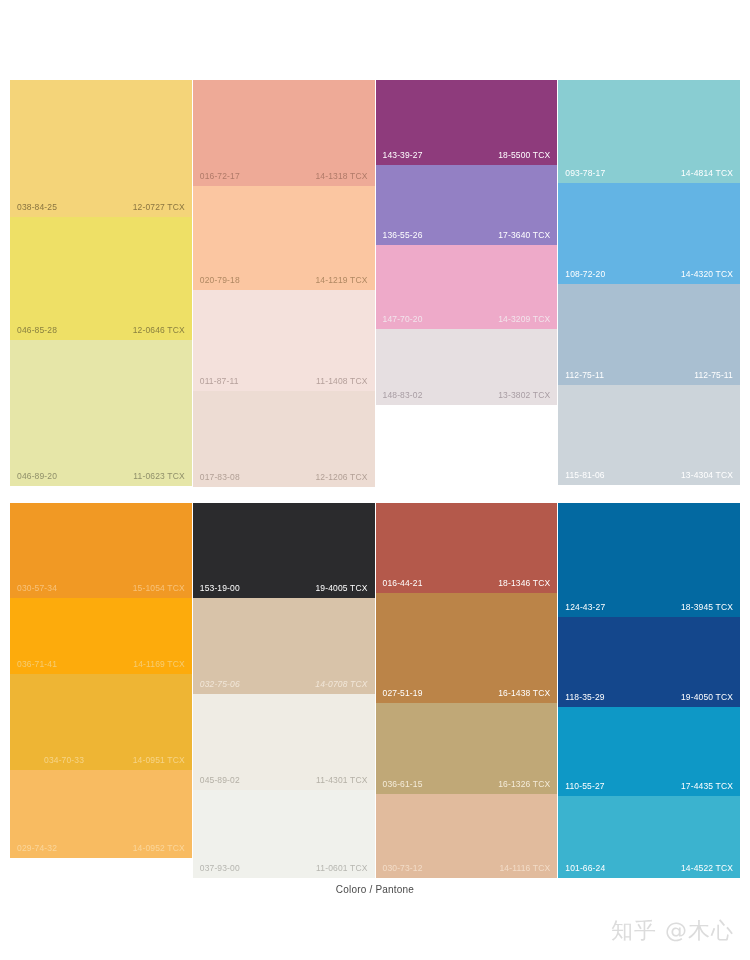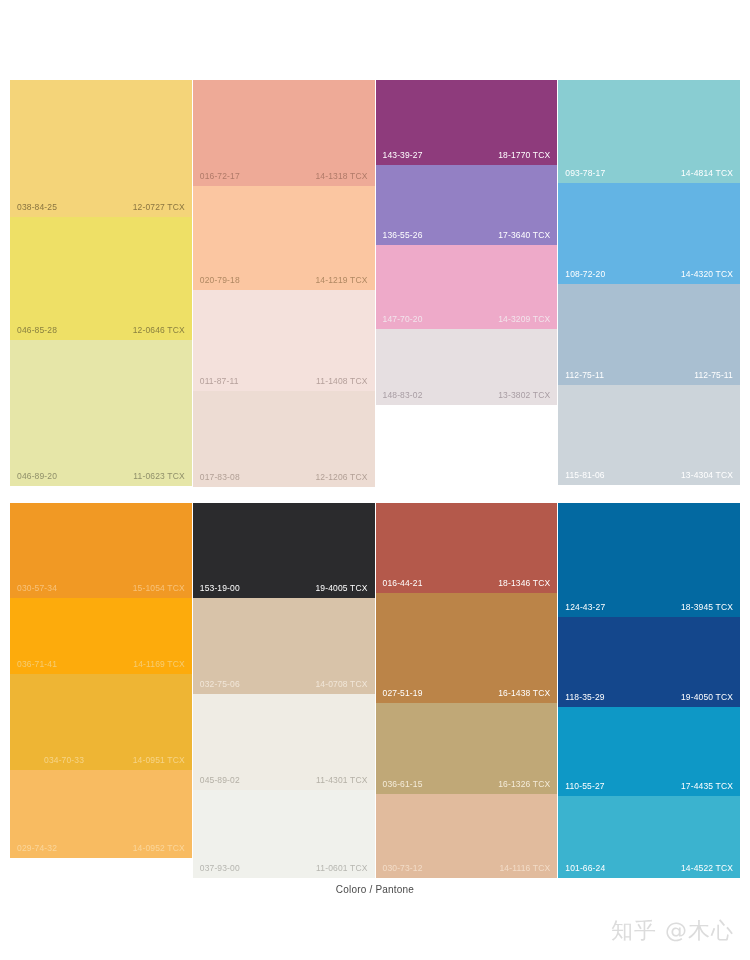--- a/index.html
+++ b/index.html
@@ -113,21 +113,21 @@
               <span class="coloro">017-83-08</span>
               <span class="pantone">12-1206 TCX</span>
             </div>
           </div>
         </div>
         <div class="colgap"></div>
         <div class="column" style="width: 182px; height: 407px;">
           <div class="swatch" style="background: rgb(142, 59, 124); height: 85px;">
             <div class="labels" style="color: rgb(255, 255, 255);">
               <span class="coloro">143-39-27</span>
-              <span class="pantone">18-1770 TCX</span>
+              <span class="pantone">18-5500 TCX</span>
             </div>
           </div>
           <div class="swatch" style="background: rgb(147, 128, 196); height: 80px;">
             <div class="labels" style="color: rgb(255, 255, 255);">
               <span class="coloro">136-55-26</span>
               <span class="pantone">17-3640 TCX</span>
             </div>
           </div>
           <div class="swatch" style="background: rgb(238, 170, 201); height: 84px;">
             <div class="labels" style="color: rgb(242, 228, 236);">
@@ -198,21 +198,21 @@
           </div>
         </div>
         <div class="colgap"></div>
         <div class="column" style="width: 182px; height: 375px;">
           <div class="swatch" style="background: rgb(43, 43, 45); height: 95px;">
             <div class="labels" style="color: rgb(255, 255, 255);">
               <span class="coloro">153-19-00</span>
               <span class="pantone">19-4005 TCX</span>
             </div>
           </div>
-          <div class="swatch" style="background: rgb(216, 195, 169); height: 96px;">
+          <div class="swatch" style="background: rgb(216, 195, 169); height: 96px; font-style: italic;">
             <div class="labels" style="color: rgb(241, 230, 216);">
               <span class="coloro">032-75-06</span>
               <span class="pantone">14-0708 TCX</span>
             </div>
           </div>
           <div class="swatch" style="background: rgb(239, 236, 228); height: 96px;">
             <div class="labels" style="color: rgb(180, 176, 166);">
               <span class="coloro">045-89-02</span>
               <span class="pantone">11-4301 TCX</span>
             </div>

